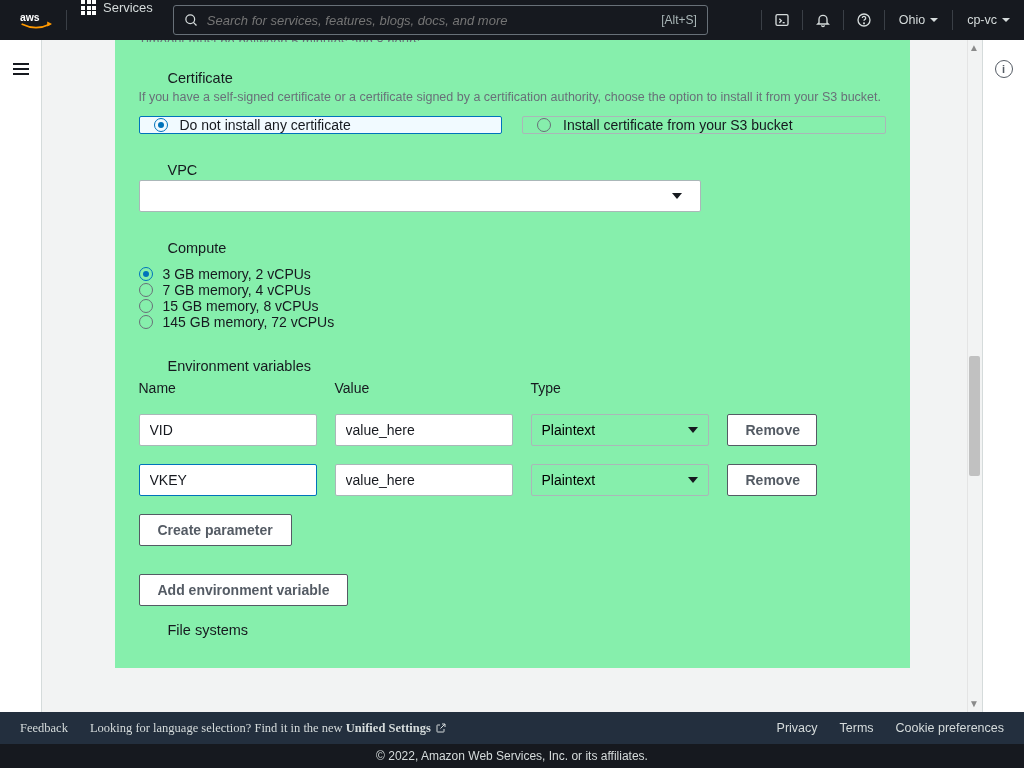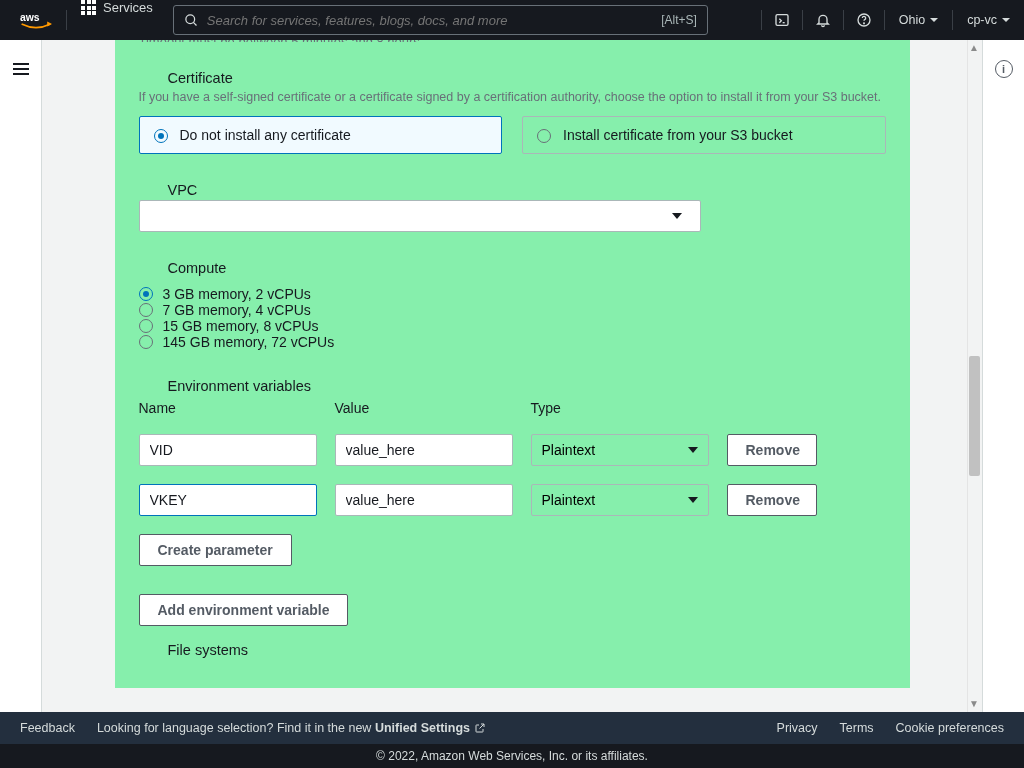--- a/index.html
+++ b/index.html
@@ -42,21 +42,21 @@
   .vscroll-arrow.down { bottom: 2px; }
 
   .rightbar { width: 42px; background: #fff; border-left: 1px solid #d5dbdb; display: flex; justify-content: center; padding-top: 20px; }
   .info-circle { width: 18px; height: 18px; border: 1.5px solid #545b64; border-radius: 50%; display: flex; align-items: center; justify-content: center; font-size: 11px; font-weight: bold; color: #545b64; cursor: pointer; }
 
   
   .section-title { font-size: 14.5px; color: #16191f; margin-bottom: 2px; margin-left: 29px; }
   .section-desc { font-size: 12.5px; color: #687078; margin-bottom: 10px; line-height: 1.45; }
 
   .tile-row { display: flex; gap: 20px; margin-bottom: 28px; }
-  .tile { flex: 1; border: 1px solid #aab7b8; border-radius: 2px; padding: 10px 14px; display: flex; align-items: flex-end; gap: 12px; cursor: pointer; font-size: 14px; color: #16191f; }
+  .tile { flex: 1; border: 1px solid #aab7b8; border-radius: 2px; padding: 0 14px; display: flex; align-items: center; gap: 12px; cursor: pointer; font-size: 14px; color: #16191f; }
   .tile.selected { border: 1.5px solid #0073bb; background: #f1faff; }
   .radio { width: 14px; height: 14px; border: 1.5px solid #687078; border-radius: 50%; display: inline-flex; align-items: center; justify-content: center; flex-shrink: 0; }
   .radio.checked { border-color: #0073bb; }
   .radio.checked::after { content: ""; width: 6px; height: 6px; background: #0073bb; border-radius: 50%; }
 
   .select-box { width: 562px; height: 32px; border: 1px solid #aab7b8; border-radius: 2px; background: #fff; display: flex; align-items: center; padding: 0 10px; cursor: pointer; margin-bottom: 28px; }
   .select-box .arrow-cell { margin-left: auto; width: 26px; display: flex; justify-content: center; border-left: 1px solid transparent; }
   .select-caret { width: 0; height: 0; border-left: 5px solid transparent; border-right: 5px solid transparent; border-top: 6px solid #16191f; }
 
   .radio-list { display: flex; flex-direction: column; gap: 0; margin-bottom: 28px; }
@@ -65,21 +65,21 @@
   .env-grid { display: grid; grid-template-columns: 178px 178px 178px 90px; gap: 18px; align-items: center; margin-bottom: 18px; }
   .col-head { font-size: 14px; color: #16191f; }
   .text-input { height: 32px; border: 1px solid #aab7b8; border-radius: 2px; padding: 0 10px; font-size: 14px; color: #16191f; outline: none; }
   .text-input.focused { border: 1.5px solid #0073bb; }
   .small-select { height: 32px; border: 1px solid #aab7b8; border-radius: 2px; display: flex; align-items: center; padding: 0 10px; cursor: pointer; font-size: 14px; }
   .small-select .sc { margin-left: auto; }
   .btn { height: 32px; border: 1px solid #545b64; border-radius: 2px; background: #fff; padding: 0 18px; font-size: 14px; color: #545b64; font-weight: 600; cursor: pointer; display: inline-flex; align-items: center; }
 
   
   .subfooter { height: 32px; background: #232f3e; display: flex; align-items: center; color: #d5dbdb; font-size: 12.5px; padding: 0 20px; gap: 22px; }
-  .subfooter .left { display: flex; align-items: center; gap: 22px; flex: 1; }
+  .subfooter .left { display: flex; align-items: center; gap: 22px; flex: 1; font-family: Liberation Serif, serif; }
   .subfooter a { color: #d5dbdb; text-decoration: none; cursor: pointer; }
   .unified { font-weight: 600; display: inline-flex; align-items: center; gap: 4px; }
   .ext-icon { width: 12px; height: 12px; }
   .footer { height: 24px; background: #16191f; display: flex; align-items: center; justify-content: center; color: #d5dbdb; font-size: 12px; }
 </style>
 </head>
 <body>
 
 <div class="navbar">
   <div class="aws-logo">

